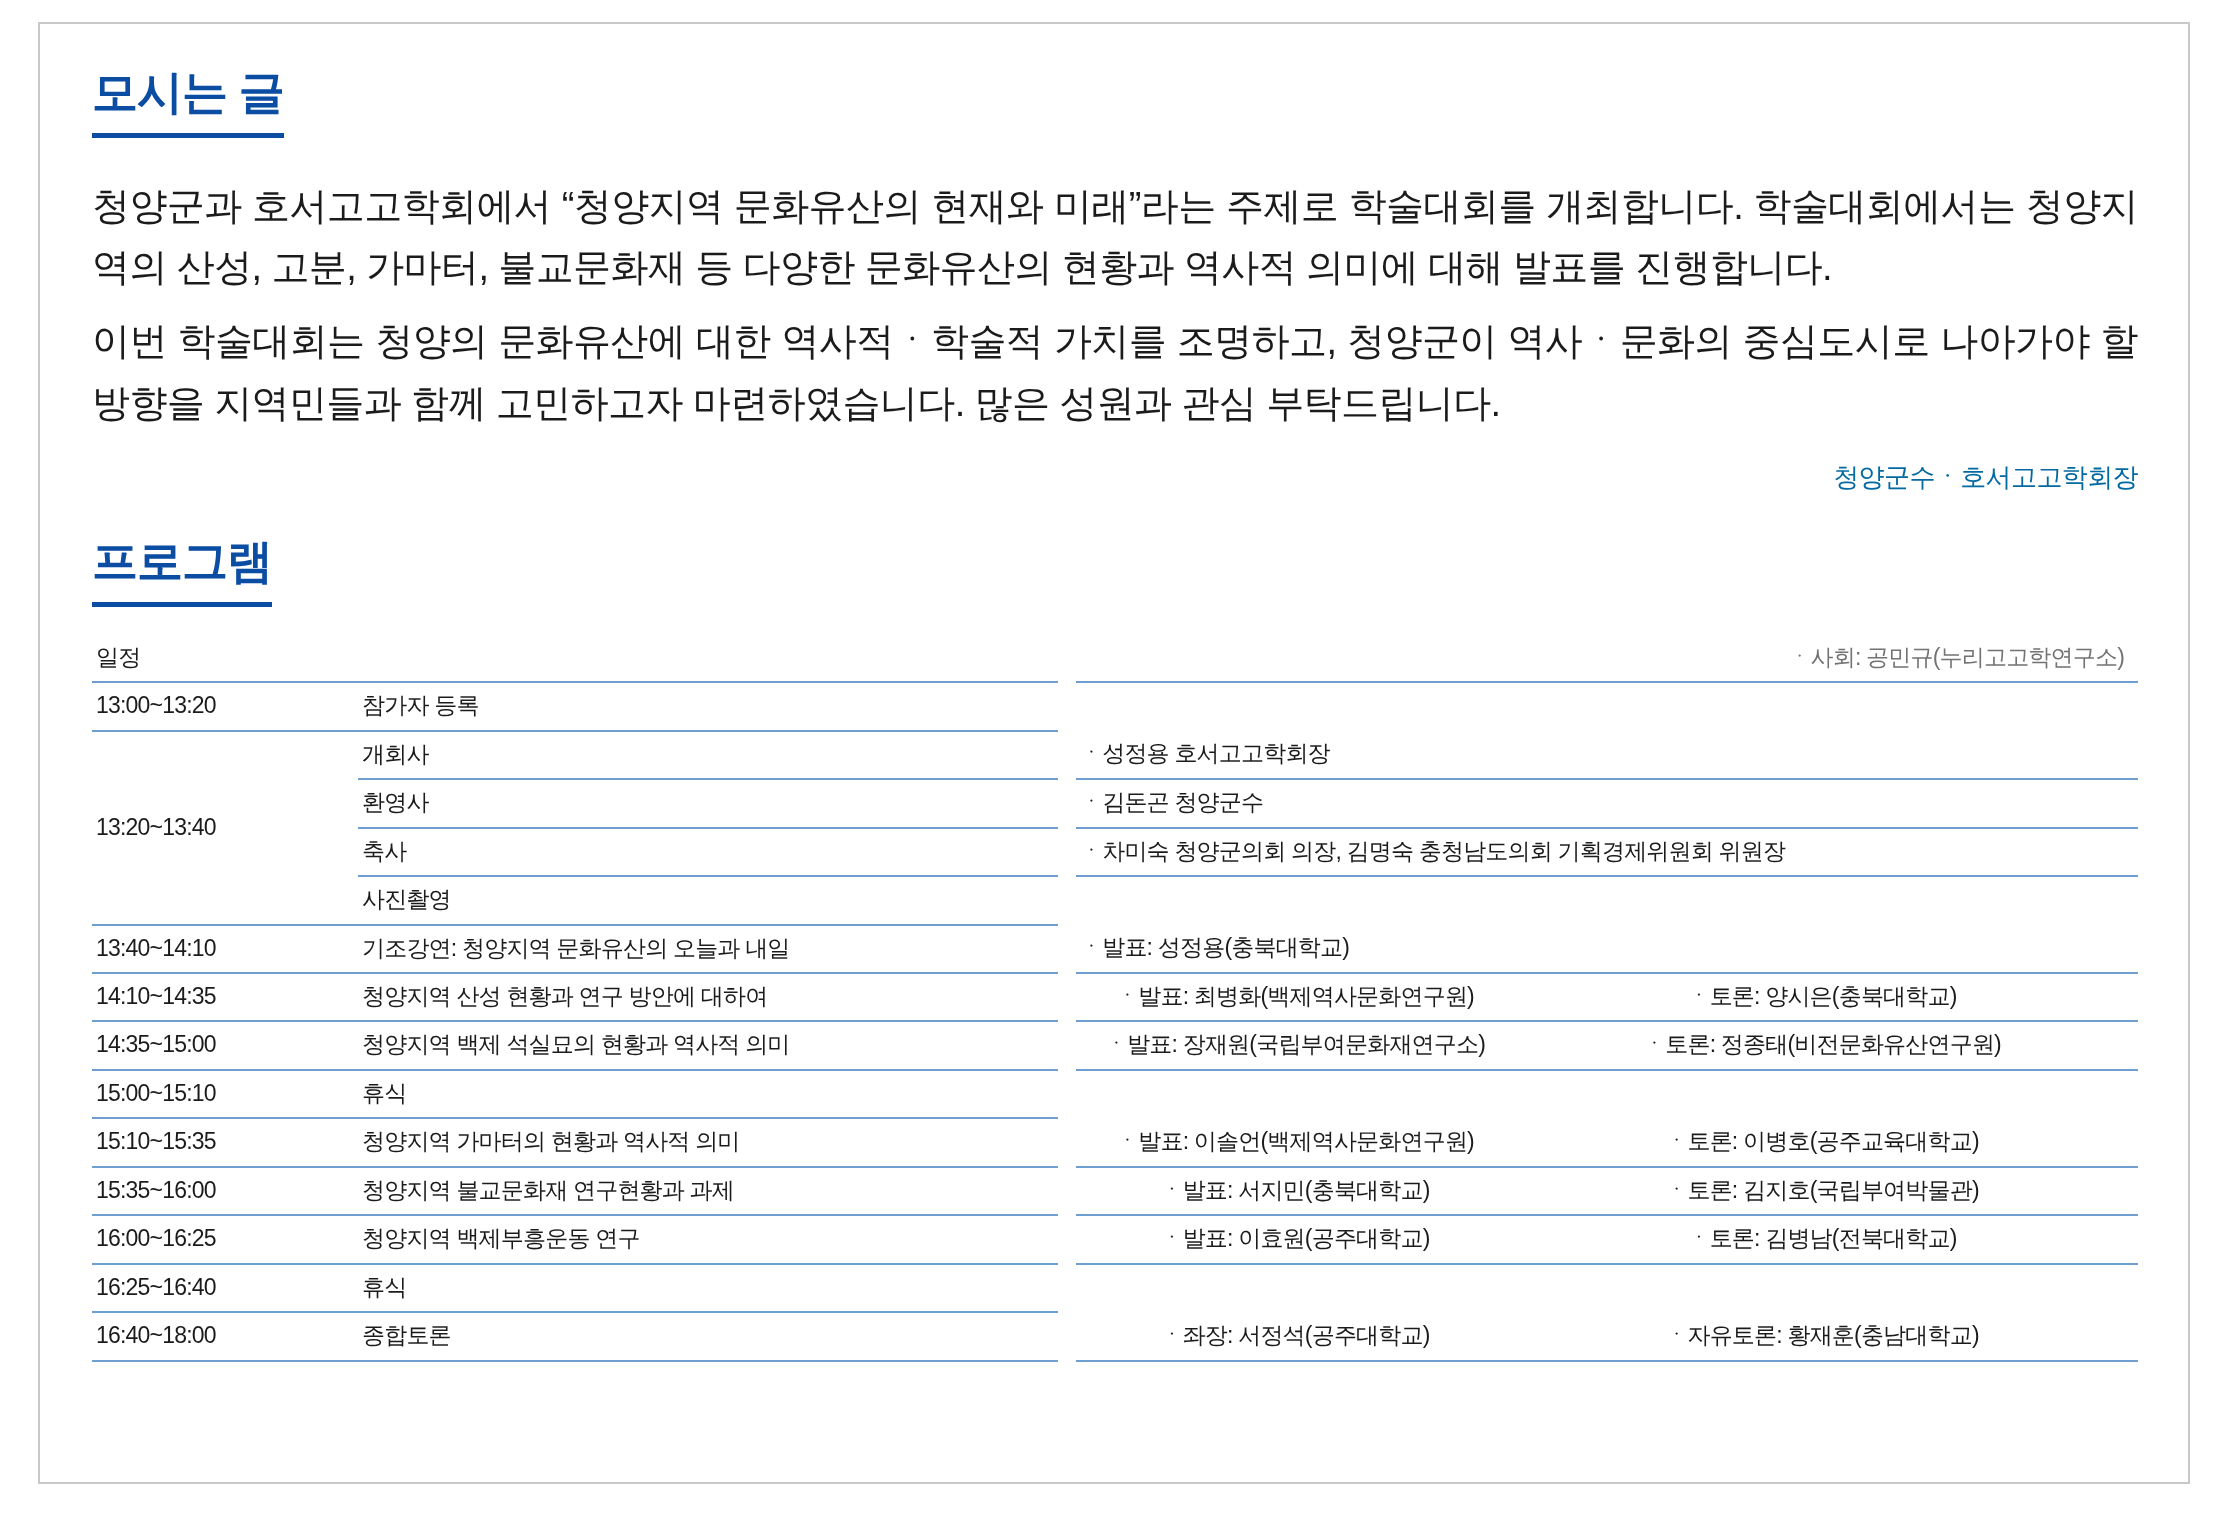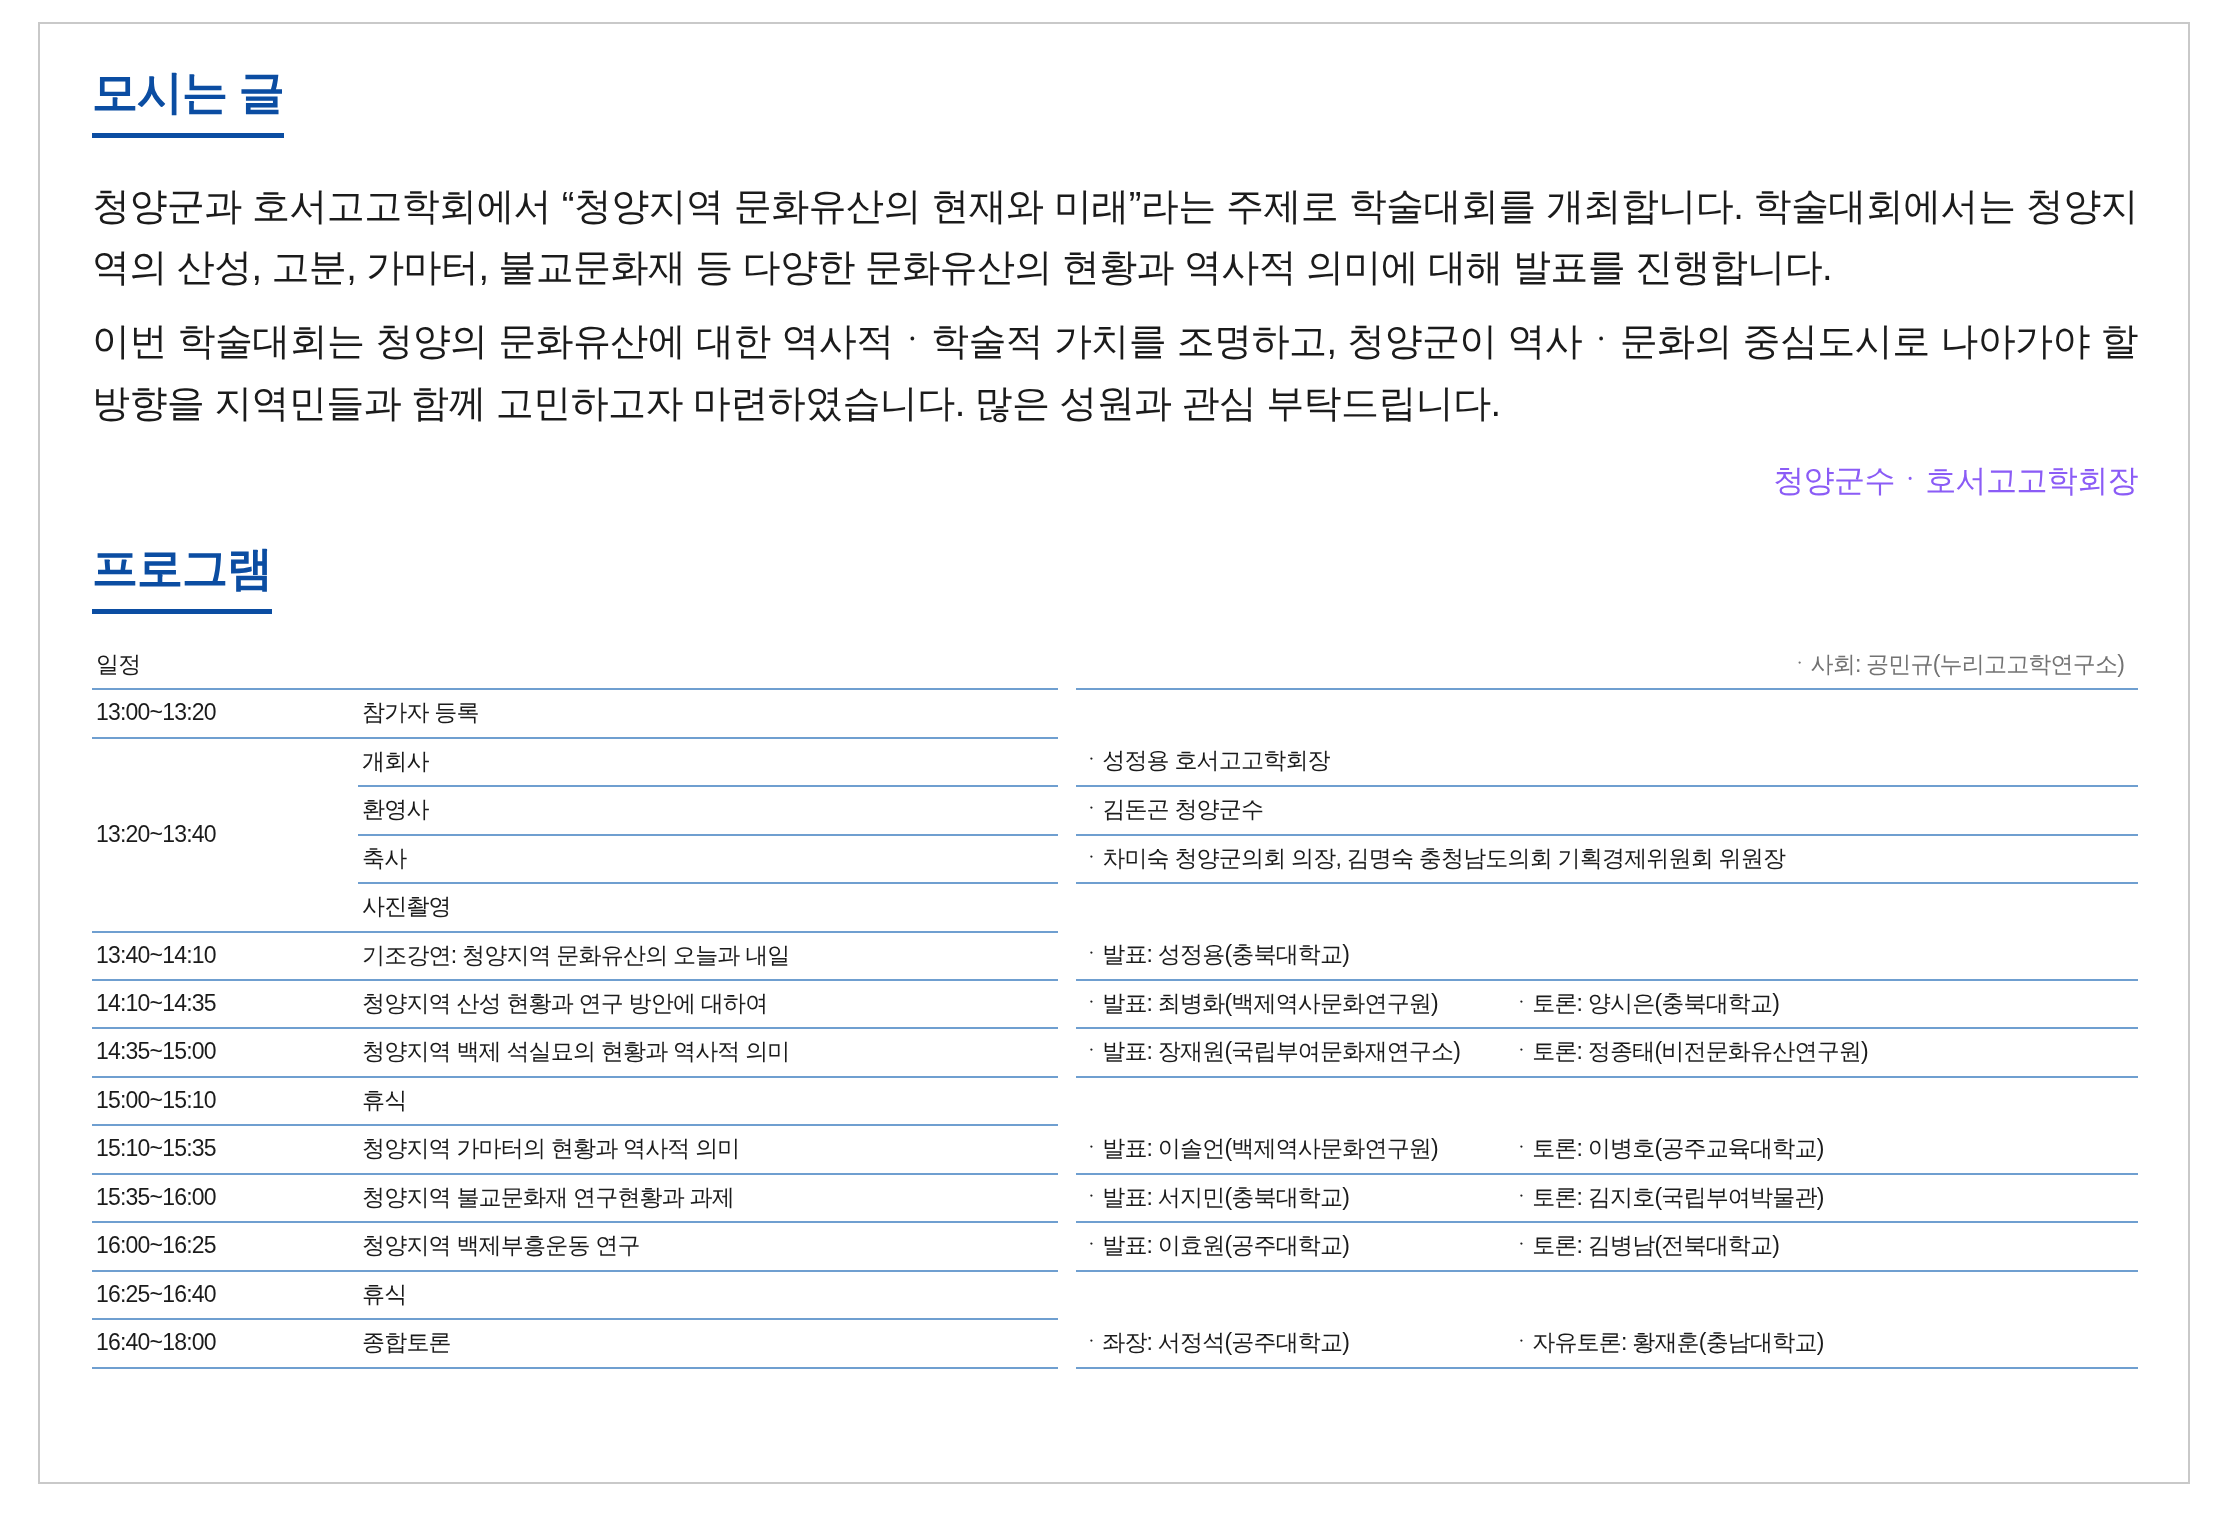--- a/index.html
+++ b/index.html
@@ -50,22 +50,22 @@
     text-align: justify;
     margin: 16px 0 0 0;
     letter-spacing: -0.6px;
     width: 2046px;
   }
   .greet-p + .greet-p {
     margin-top: 12px;
   }
   .signature {
     text-align: right;
-    font-size: 31px;
-    color: #8b5cf6;
+    font-size: 26px;
+    color: #0369a1;
     margin-top: 26px;
     letter-spacing: -0.6px;
     width: 2046px;
   }
 
   
   .prog-title {
     margin-top: 40px;
   }
   table.program {
@@ -111,20 +111,21 @@
   }
   .noline {
     border-bottom: none !important;
   }
   .rowspan-time {
     border-bottom: 2px solid #6f9fd0;
   }
   .two-col {
     display: flex;
     width: 100%;
+    text-align: center;
   }
   .two-col .a {
     width: 430px;
     flex: 0 0 430px;
   }
   .two-col .b {
     flex: 1 1 auto;
   }
 </style>
 </head>

